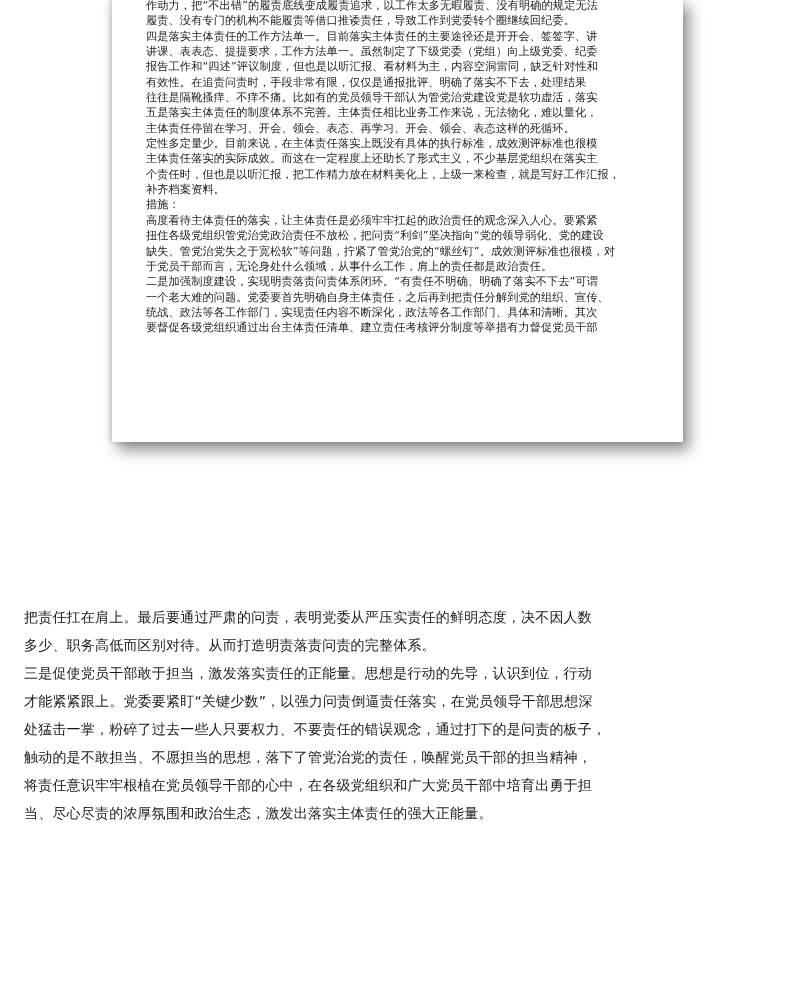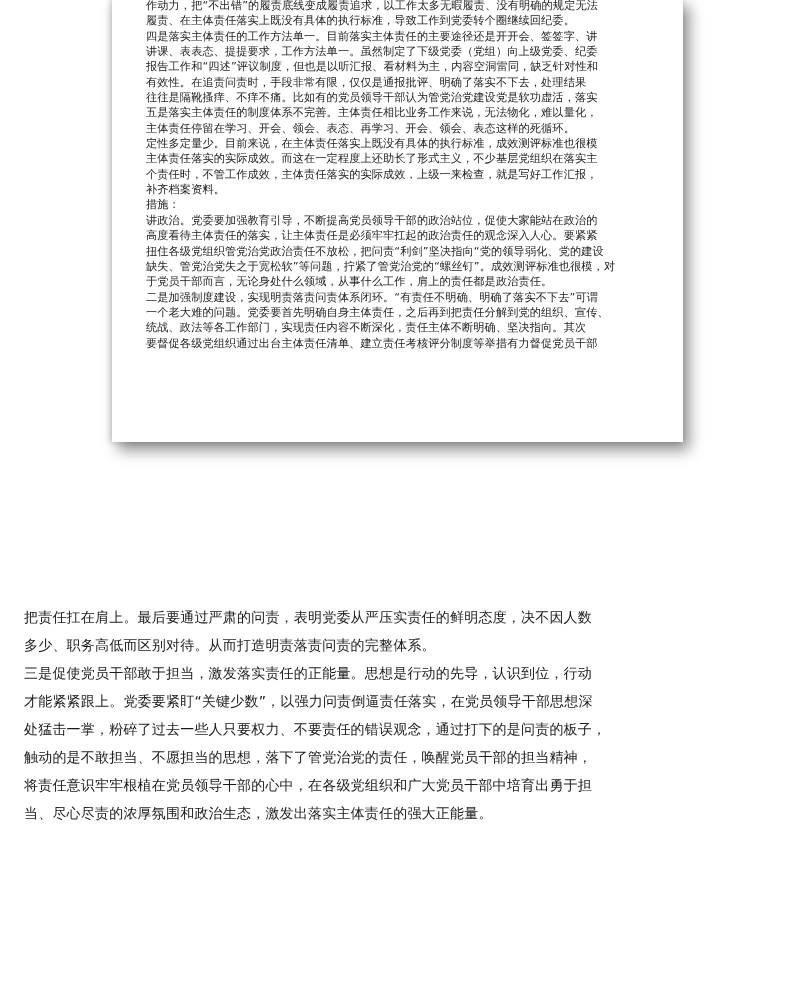--- a/index.html
+++ b/index.html
@@ -22,41 +22,40 @@
     font-size: 14px; line-height: 28px; color: #1a1a1a; letter-spacing: 0.2px;
   }
   .bottom-text .ln { display: block; white-space: nowrap; }
 </style>
 </head>
 <body>
 
 <div class="page-card">
   <div class="page-text" id="page-text">
       <span class="ln">作动力，把“不出错”的履责底线变成履责追求，以工作太多无暇履责、没有明确的规定无法</span>
-      <span class="ln">履责、在主体责任落实上既没有具体的执行标准，导致工作到党委转个圈继续回纪委。</span>
+      <span class="ln">履责、没有专门的机构不能履责等借口推诿责任，导致工作到党委转个圈继续回纪委。</span>
       <span class="ln">四是落实主体责任的工作方法单一。目前落实主体责任的主要途径还是开开会、签签字、讲</span>
       <span class="ln">讲课、表表态、提提要求，工作方法单一。虽然制定了下级党委（党组）向上级党委、纪委</span>
       <span class="ln">报告工作和“四述”评议制度，但也是以听汇报、看材料为主，内容空洞雷同，缺乏针对性和</span>
       <span class="ln">有效性。在追责问责时，手段非常有限，仅仅是通报批评、明确了落实不下去，处理结果</span>
       <span class="ln">往往是隔靴搔痒、不痒不痛。比如有的党员领导干部认为管党治党建设党是软功虚活，落实</span>
       <span class="ln">五是落实主体责任的制度体系不完善。主体责任相比业务工作来说，无法物化，难以量化，</span>
       <span class="ln">主体责任停留在学习、开会、领会、表态、再学习、开会、领会、表态这样的死循环。</span>
       <span class="ln">定性多定量少。目前来说，在主体责任落实上既没有具体的执行标准，成效测评标准也很模</span>
       <span class="ln">主体责任落实的实际成效。而这在一定程度上还助长了形式主义，不少基层党组织在落实主</span>
-      <span class="ln">个责任时，不管工作成效，主体责任落实的实际成效，上级一来检查，就是写好工作汇报，</span>
+      <span class="ln">个责任时，但也是以听汇报，把工作精力放在材料美化上，上级一来检查，就是写好工作汇报，</span>
       <span class="ln">补齐档案资料。</span>
       <span class="ln">措施：</span>
-      <span class="ln">讲政治。党委要加强教育引导，不断提高党员领导干部的政治站位，促使大家能站在政治的</span>
       <span class="ln">高度看待主体责任的落实，让主体责任是必须牢牢扛起的政治责任的观念深入人心。要紧紧</span>
       <span class="ln">扭住各级党组织管党治党政治责任不放松，把问责“利剑”坚决指向“党的领导弱化、党的建设</span>
       <span class="ln">缺失、管党治党失之于宽松软”等问题，拧紧了管党治党的“螺丝钉”。成效测评标准也很模，对</span>
       <span class="ln">于党员干部而言，无论身处什么领域，从事什么工作，肩上的责任都是政治责任。</span>
       <span class="ln">二是加强制度建设，实现明责落责问责体系闭环。“有责任不明确、明确了落实不下去”可谓</span>
       <span class="ln">一个老大难的问题。党委要首先明确自身主体责任，之后再到把责任分解到党的组织、宣传、</span>
-      <span class="ln">统战、政法等各工作部门，实现责任内容不断深化，责任主体不断明确、坚决指向。其次</span>
+      <span class="ln">统战、政法等各工作部门，实现责任内容不断深化，政法等各工作部门、具体和清晰。其次</span>
       <span class="ln">要督促各级党组织通过出台主体责任清单、建立责任考核评分制度等举措有力督促党员干部</span>
     </div>
 </div>
 
 <div class="bottom-text" id="bottom-text">
     <span class="ln">把责任扛在肩上。最后要通过严肃的问责，表明党委从严压实责任的鲜明态度，决不因人数</span>
     <span class="ln">多少、职务高低而区别对待。从而打造明责落责问责的完整体系。</span>
     <span class="ln">三是促使党员干部敢于担当，激发落实责任的正能量。思想是行动的先导，认识到位，行动</span>
     <span class="ln">才能紧紧跟上。党委要紧盯“关键少数”，以强力问责倒逼责任落实，在党员领导干部思想深</span>
     <span class="ln">处猛击一掌，粉碎了过去一些人只要权力、不要责任的错误观念，通过打下的是问责的板子，</span>

